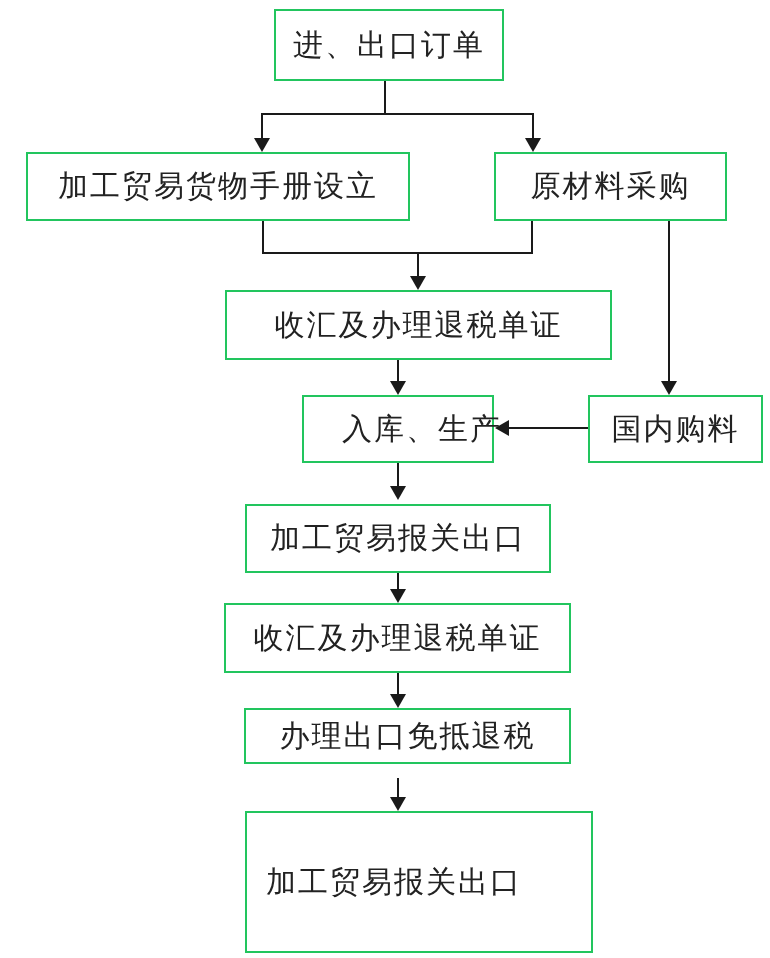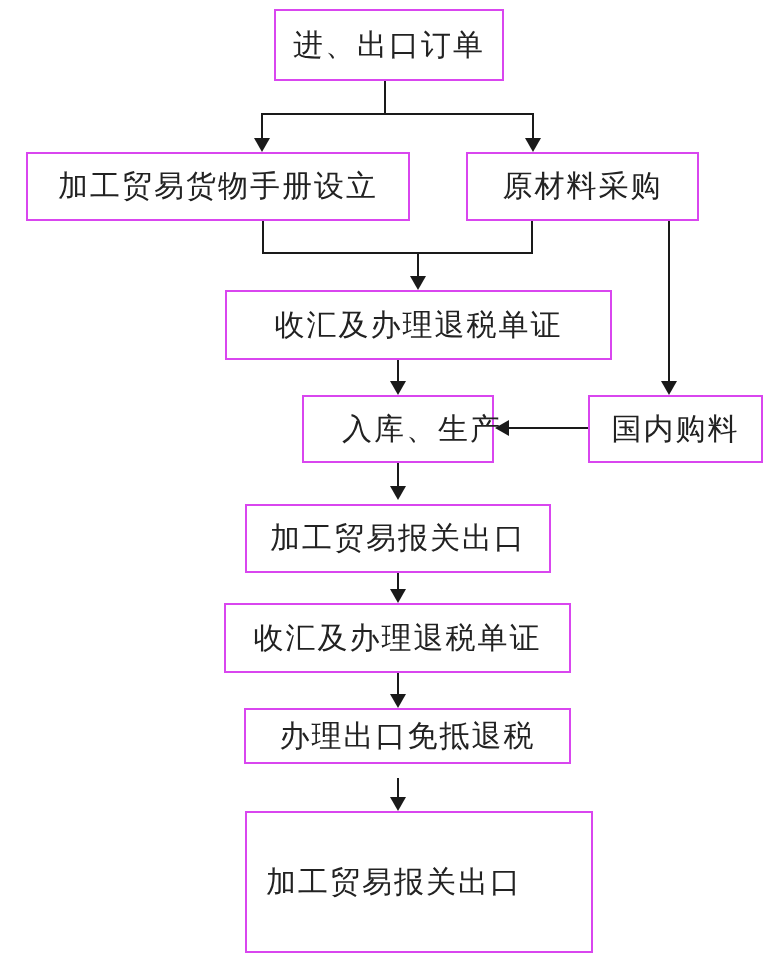--- a/index.html
+++ b/index.html
@@ -19,33 +19,33 @@
     position: absolute;
     left: 0;
     top: 0;
     width: 770px;
     height: 958px;
     pointer-events: none;
   }
   .node {
     position: absolute;
     box-sizing: border-box;
-    border: 2px solid #d946ef;
+    border: 2px solid #22c55e;
     background: #ffffff;
     display: flex;
     align-items: center;
     justify-content: center;
     color: #222222;
     font-size: 30px;
     letter-spacing: 2px;
     white-space: nowrap;
   }
   .node-order        { left: 274px; top:   9px; width: 230px; height:  72px; }
   .node-manual       { left:  26px; top: 152px; width: 384px; height:  69px; }
-  .node-raw          { left: 466px; top: 152px; width: 233px; height:  69px; }
+  .node-raw          { left: 494px; top: 152px; width: 233px; height:  69px; }
   .node-bonded       { left: 225px; top: 290px; width: 387px; height:  70px; }
   .node-warehouse    { left: 302px; top: 395px; width: 192px; height:  68px; padding-left: 48px; }
   .node-domestic     { left: 588px; top: 395px; width: 175px; height:  68px; }
   .node-export       { left: 245px; top: 504px; width: 306px; height:  69px; }
   .node-receipt      { left: 224px; top: 603px; width: 347px; height:  70px; }
   .node-rebate       { left: 244px; top: 708px; width: 327px; height:  56px; }
   .node-verify {
     left: 245px; top: 811px; width: 348px; height: 142px;
     flex-direction: column;
     align-items: flex-start;

